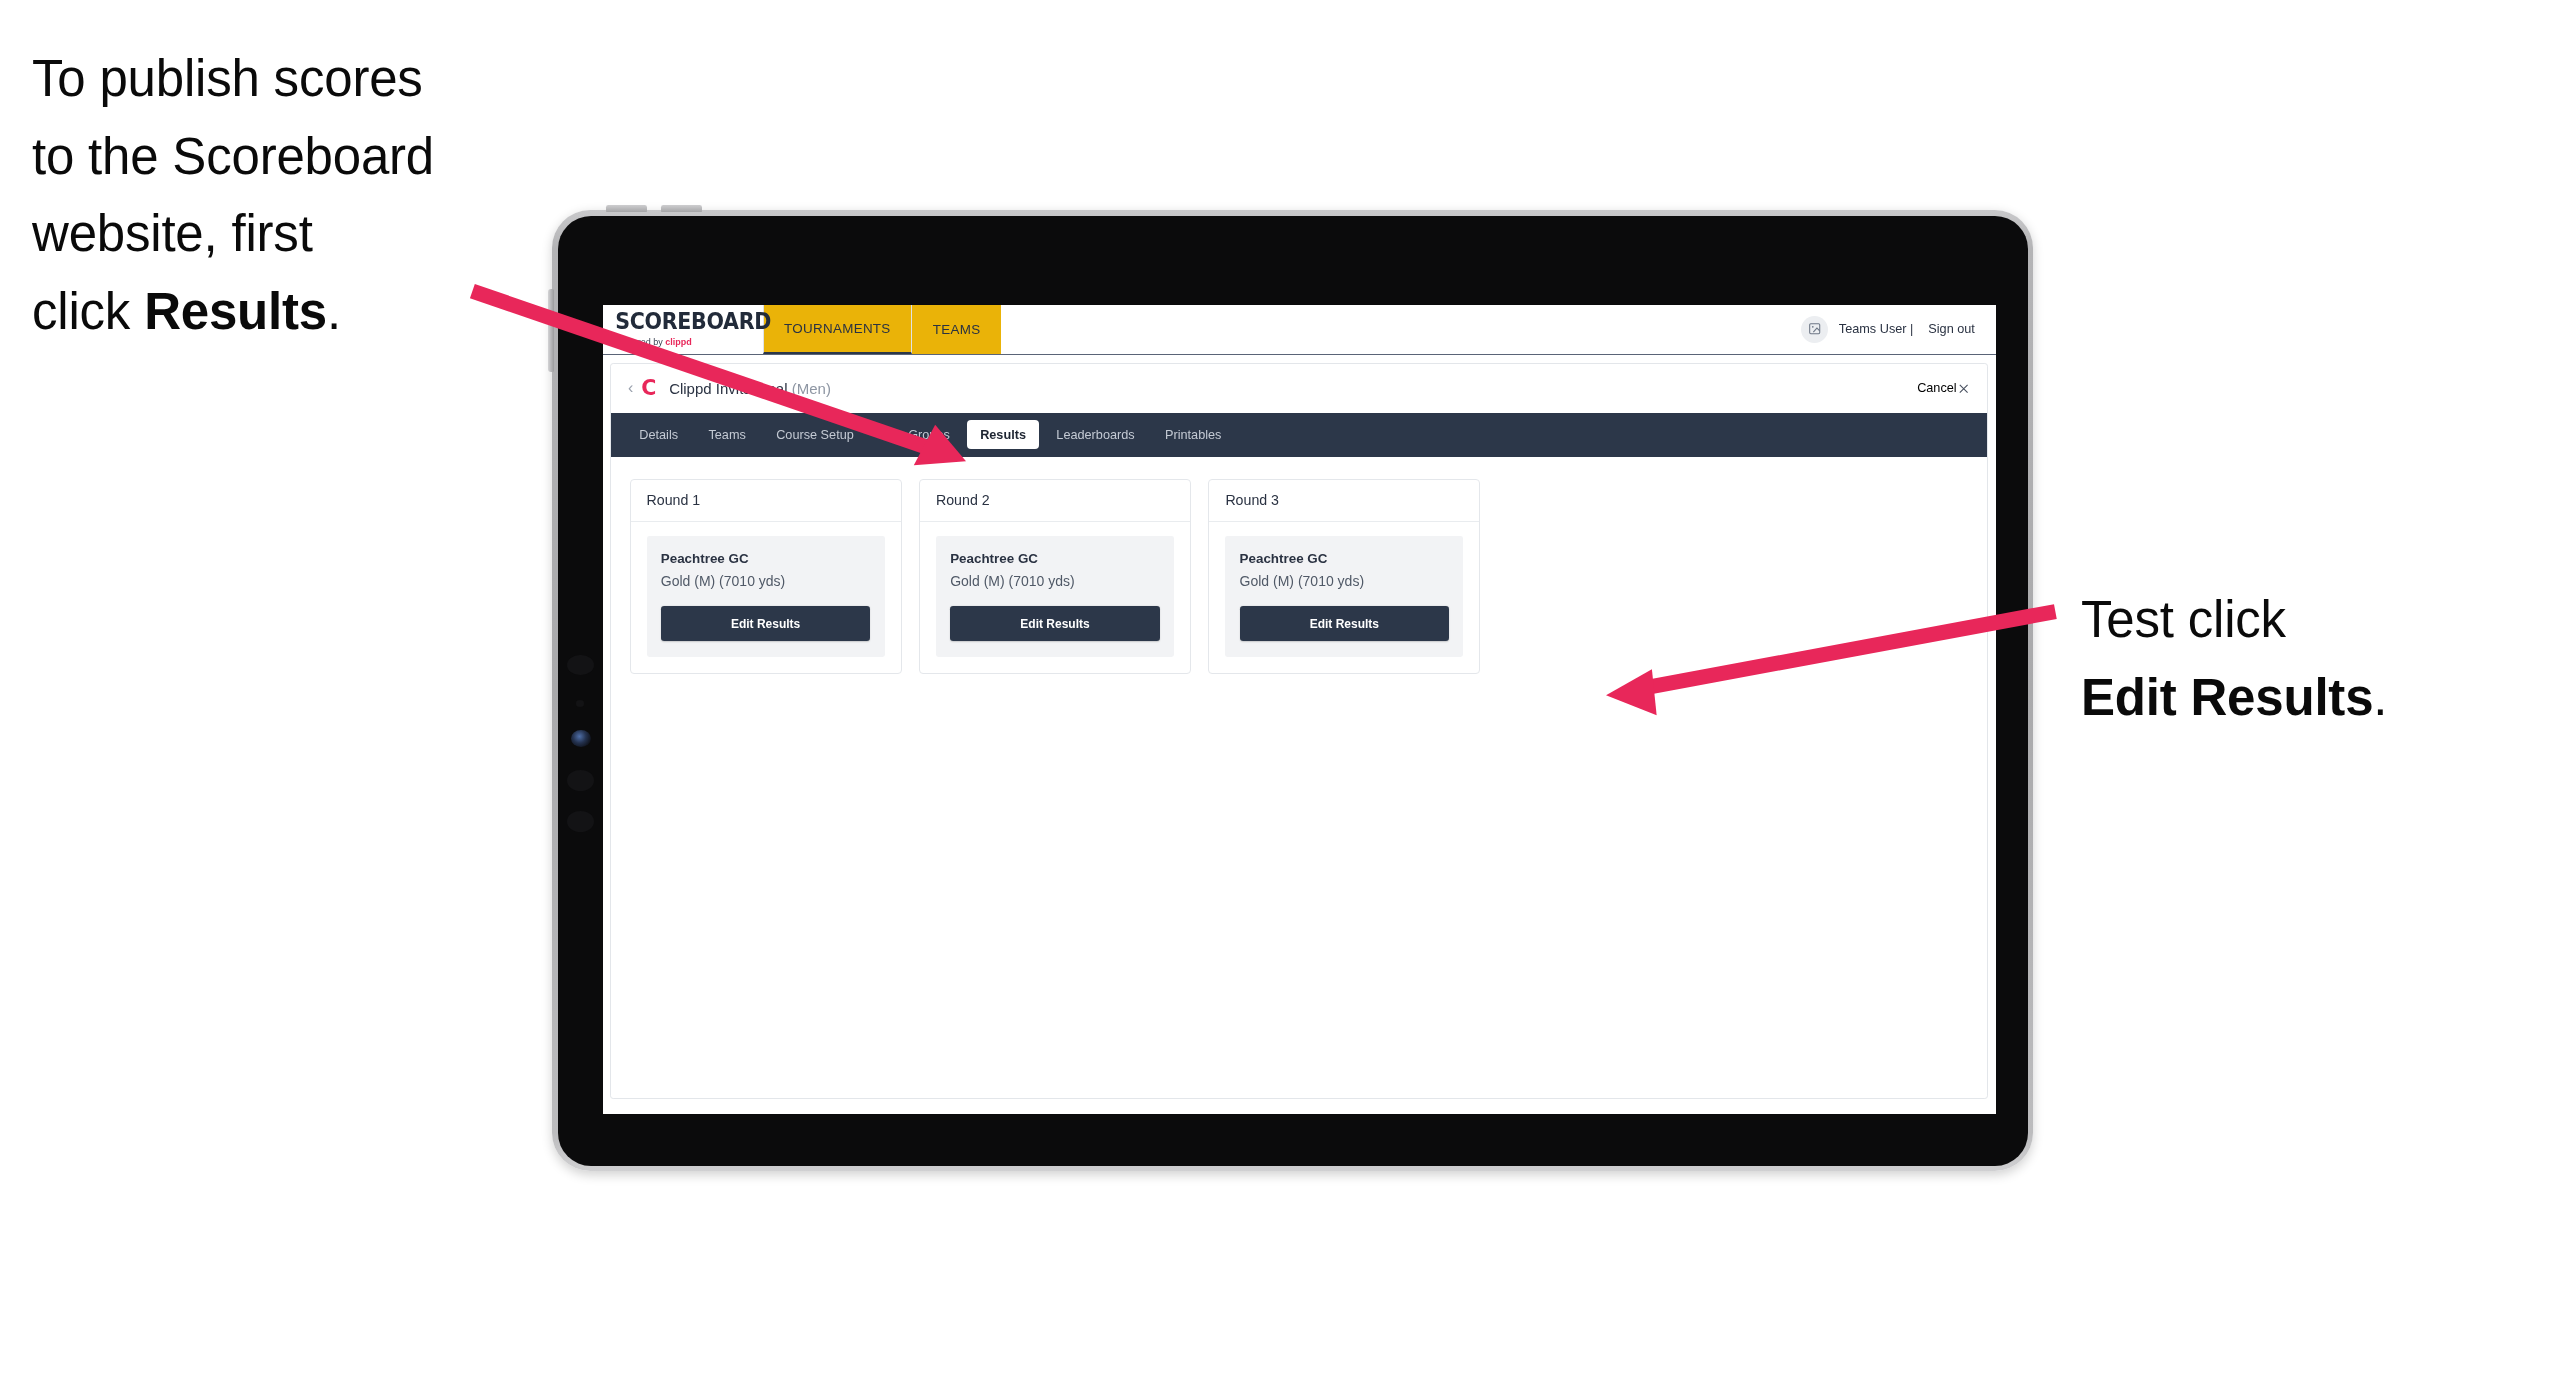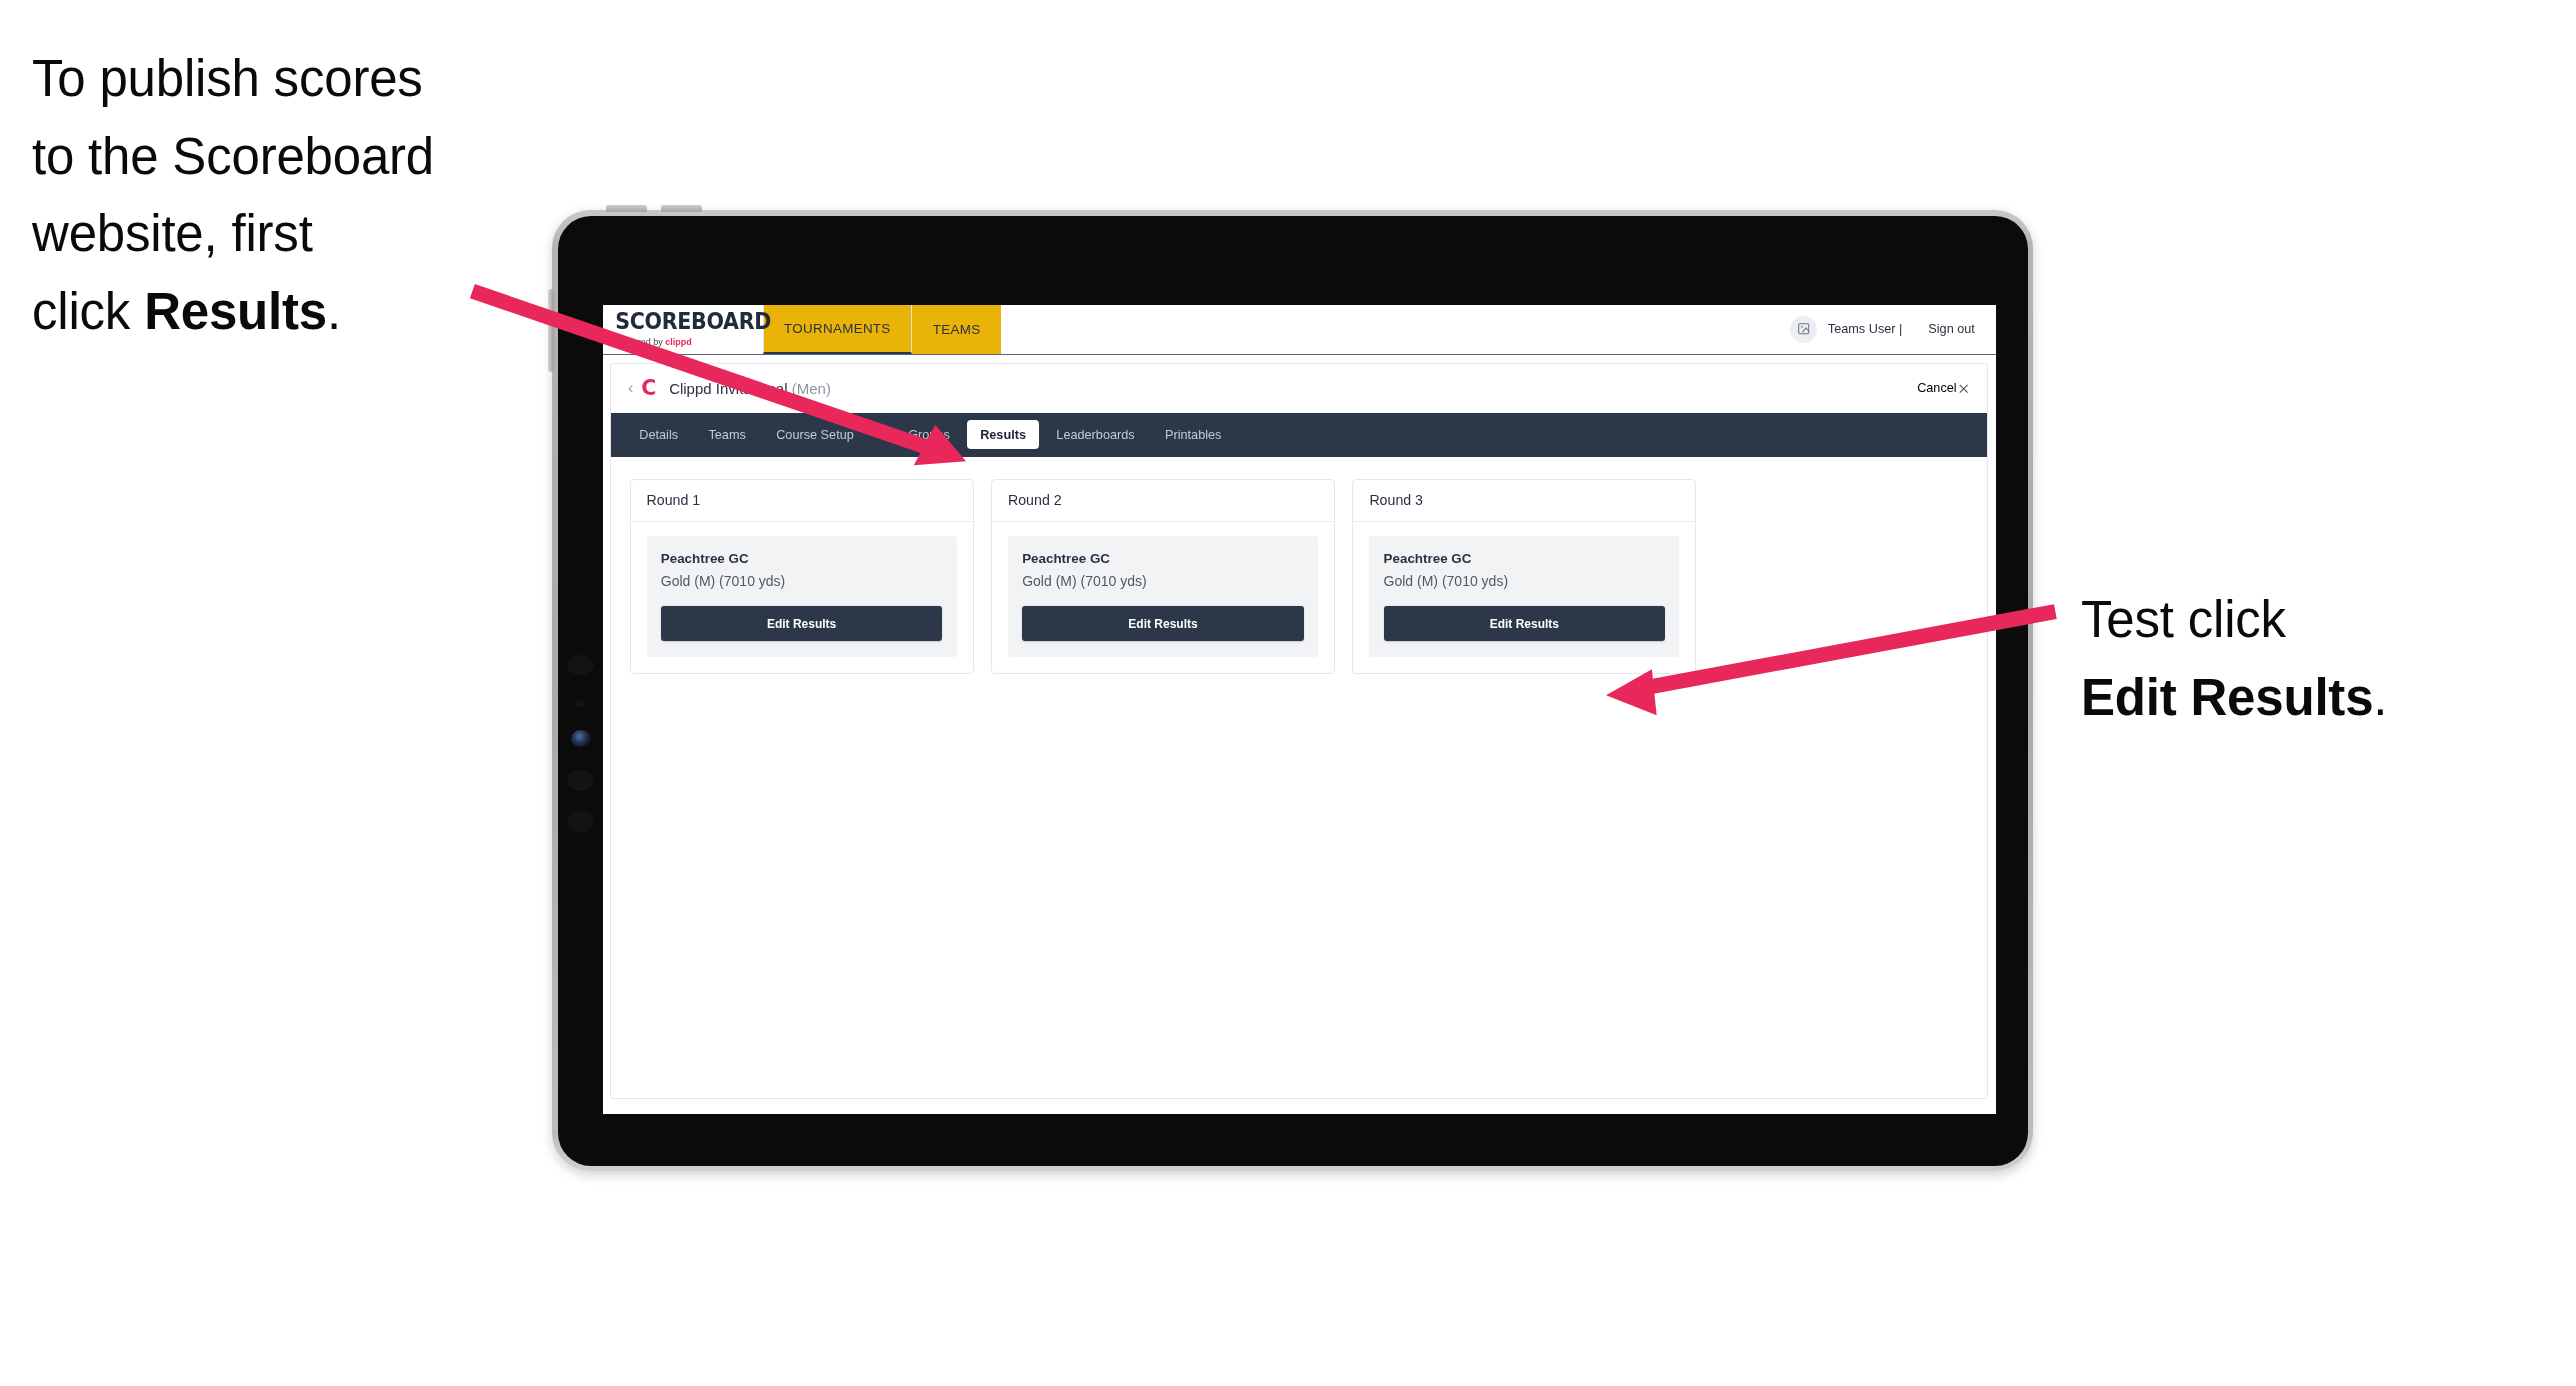--- a/index.html
+++ b/index.html
@@ -193,21 +193,21 @@
     justify-content: center;
   }
   #user-name-text {
     font-size: 12.7px;
     color: #2a3242;
   }
   #sign-out-link {
     font-size: 12.7px;
     color: #2a3242;
     cursor: pointer;
-    margin-left: 15px;
+    margin-left: 4px;
   }
 
   
   #page-panel {
     margin: 8px 7.1px 0 7.1px;
     background: #fff;
     border: 0.8px solid #e3e6ea;
     border-radius: 3.2px;
     height: 736px;
     box-sizing: border-box;
@@ -274,21 +274,21 @@
   }
 
   
   #rounds-grid {
     display: flex;
     gap: 17.4px;
     padding: 22px 19px 0 19px;
     box-sizing: border-box;
   }
   .round-card {
-    width: 344px;
+    width: 272px;
     background: #ffffff;
     border: 0.8px solid #e4e7eb;
     border-radius: 4px;
     box-sizing: border-box;
     overflow: hidden;
   }
   .round-card-header {
     padding: 12.7px 16px;
     border-bottom: 0.8px solid #e9ecef;
     font-size: 14.2px;

